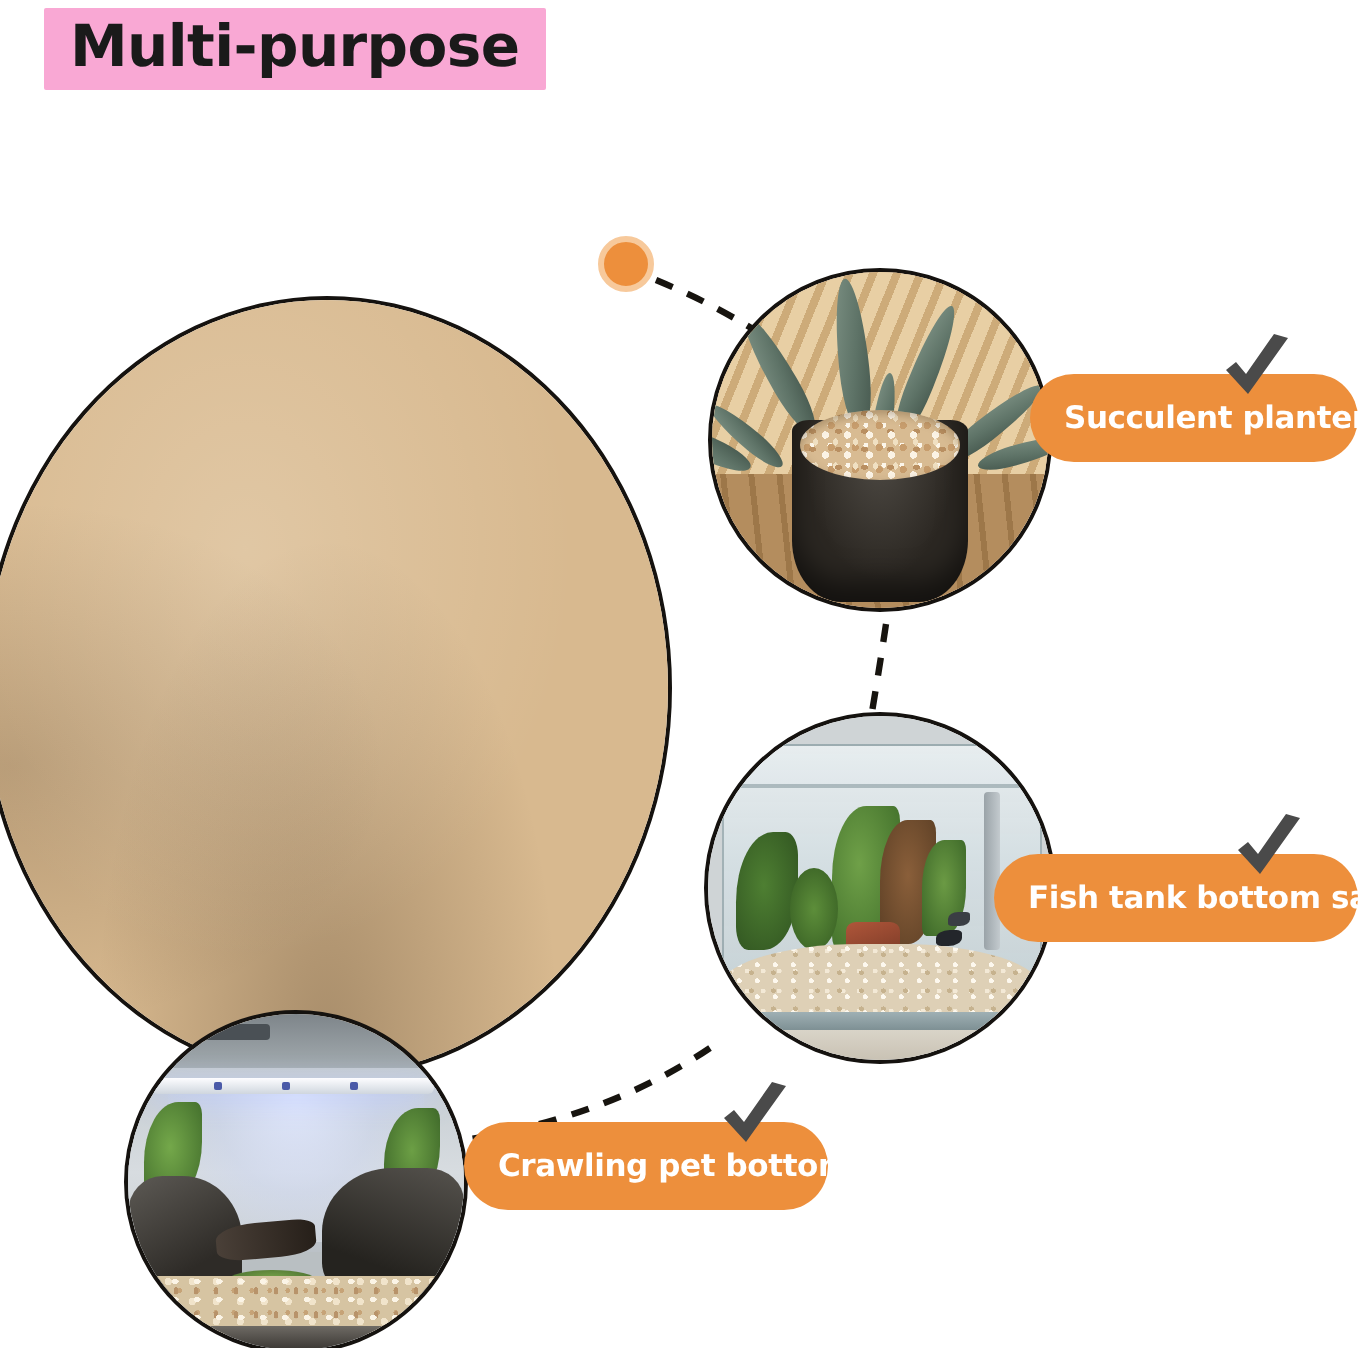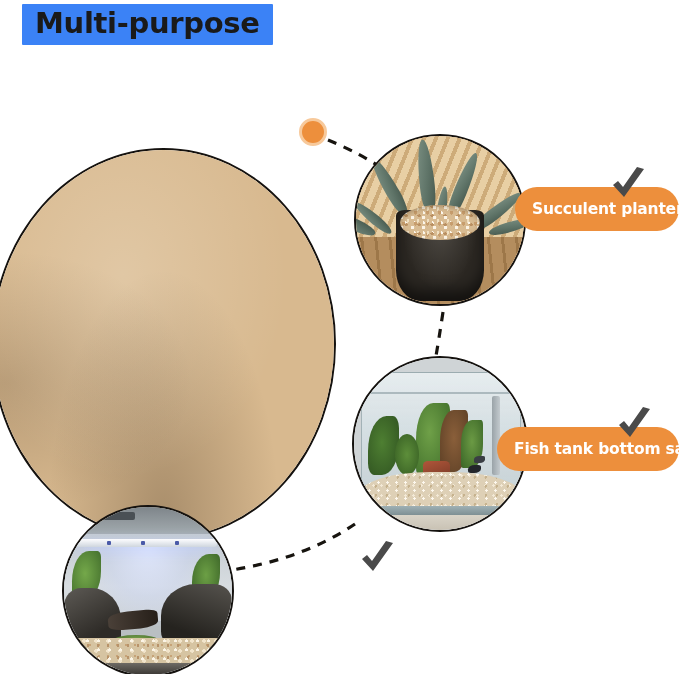--- a/index.html
+++ b/index.html
@@ -6,21 +6,21 @@
   body{
     width:679px;height:674px;
     font-family:"Liberation Sans", sans-serif;
     position:relative;overflow:hidden;
   }
   #stage{position:absolute;inset:0;width:679px;height:674px;background:#fff;}
 
   
   .title-badge{
     position:absolute;left:22px;top:4px;
-    background:#3b82f6;
+    background:#f9a8d4;
     padding:3px 13px 5px 13px;
     border-radius:1px;
   }
   .title-badge span{
     font-size:29px;font-weight:bold;color:#1a1a1a;
     letter-spacing:-0.3px;line-height:1.15;display:block;
     font-family:"DejaVu Sans", sans-serif;
   }
   .subtitle{
     position:absolute;left:26px;top:56px;width:640px;
@@ -421,17 +421,20 @@
     <path d="M5 19 L16 31 L36 3 L29 1 L15 21 L10 15 Z" fill="#4A4A4A"></path>
   </svg>
 
   <div class="pill" id="pill-fishtank">
     <span class="pill-text">Fish tank bottom sand</span>
   </div>
   <svg class="check" id="check-fishtank" viewBox="0 0 40 40">
     <path d="M5 19 L16 31 L36 3 L29 1 L15 21 L10 15 Z" fill="#4A4A4A"></path>
   </svg>
 
+  <div class="pill" id="pill-crawlpet">
+    <span class="pill-text">Crawling pet bottom</span>
+  </div>
   <svg class="check" id="check-crawlpet" viewBox="0 0 40 40">
     <path d="M5 19 L16 31 L36 3 L29 1 L15 21 L10 15 Z" fill="#4A4A4A"></path>
   </svg>
 
 </div>
 
 </body></html>

